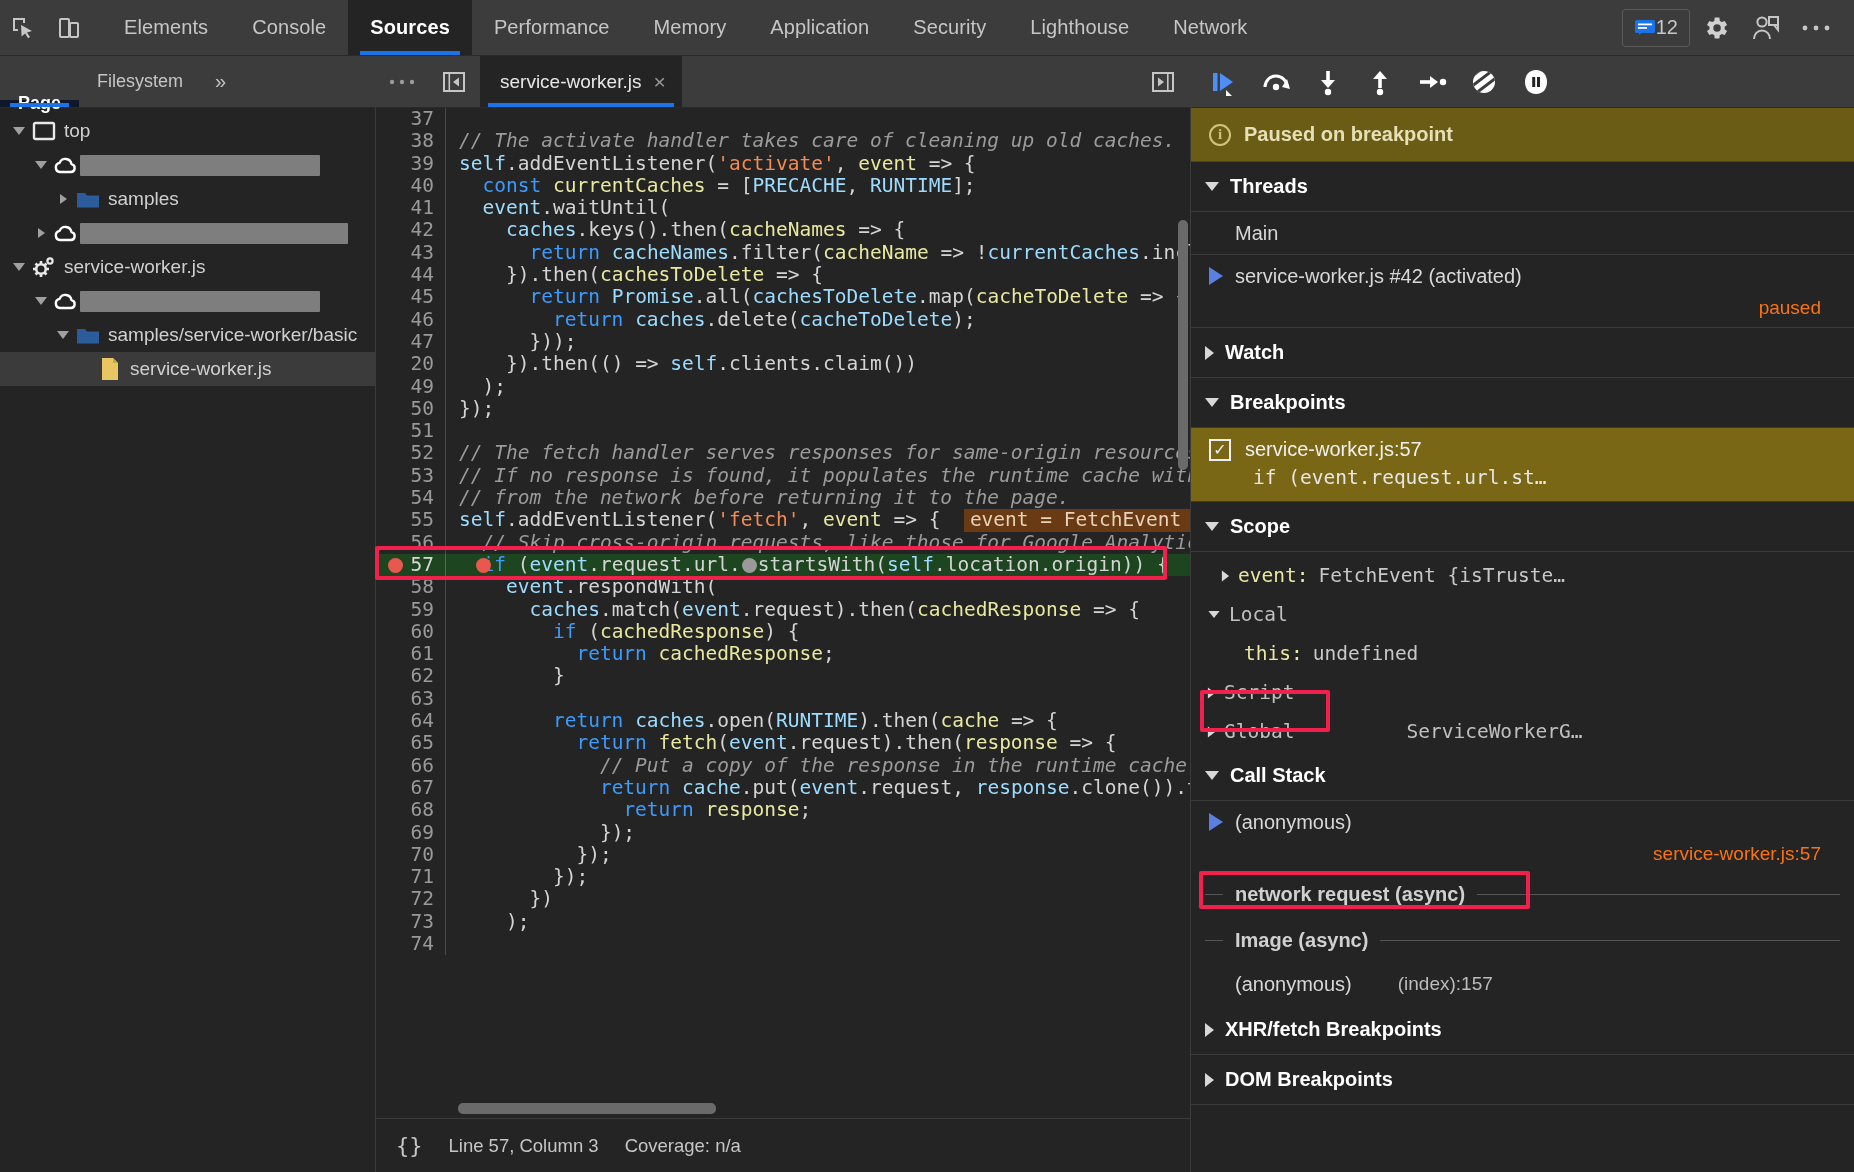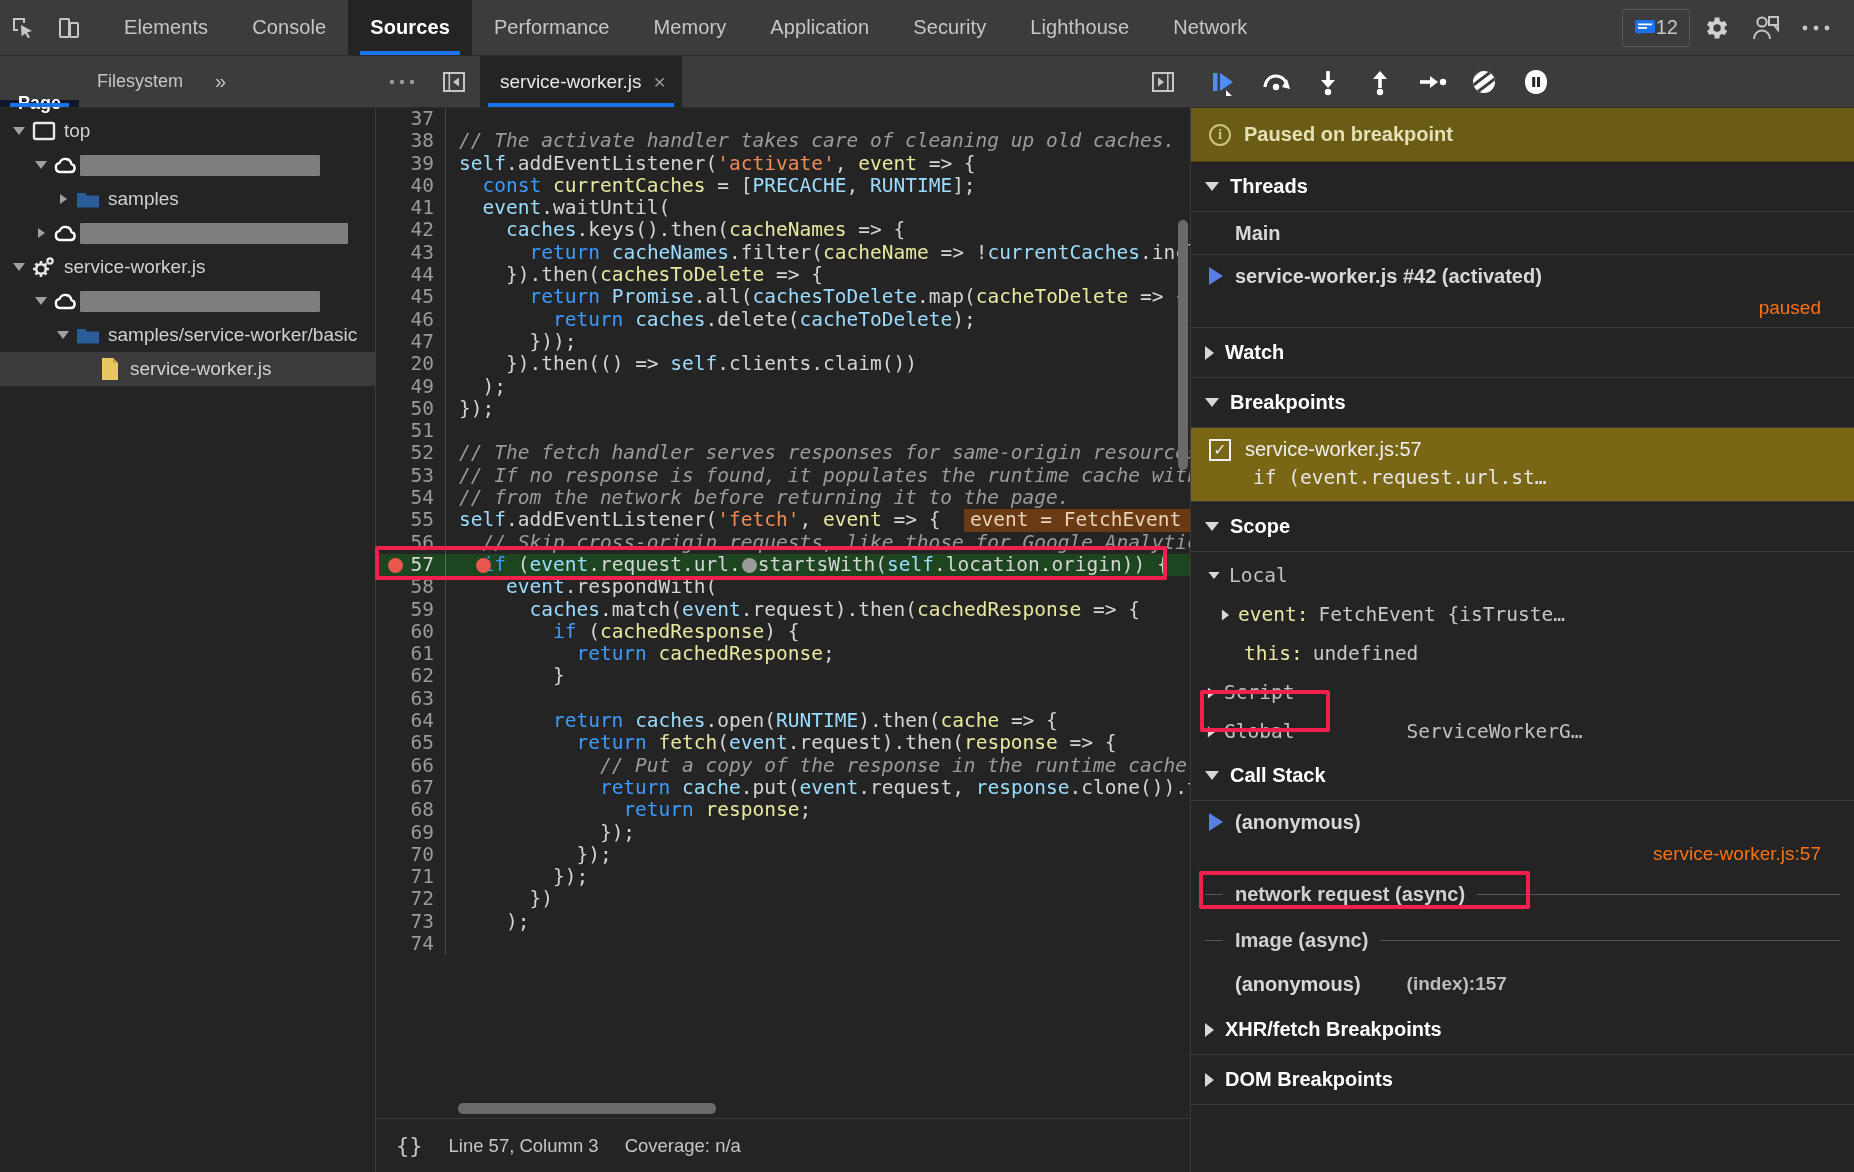--- a/index.html
+++ b/index.html
@@ -124,21 +124,21 @@
             font-size: 15px; font-weight: 700; display:flex; align-items:center; justify-content:center;
             font-family: "Liberation Serif", serif; }
   .dbg-body { flex: 1; overflow: hidden; }
   .sec-head {
     display: flex; align-items: center; gap: 11px; height: 50px; padding-left: 14px;
     color: #ffffff; font-size: 20px; font-weight: 700; cursor: pointer;
     border-bottom: 1px solid #3b3b3b; position: relative;
   }
   .caret-d { width:0;height:0;border-left:7px solid transparent;border-right:7px solid transparent;border-top:9px solid #d8d8d8; }
   .caret-r { width:0;height:0;border-top:7px solid transparent;border-bottom:7px solid transparent;border-left:9px solid #d8d8d8; }
-  .row { display:flex; align-items:center; height: 42px; padding-left: 22px; color:#d8d8d8; font-size: 20px; font-weight: bold; }
+  .row { display:flex; align-items:center; height: 42px; padding-left: 22px; color:#d8d8d8; font-size: 20px; }
   .rowsub { color:#f97316; font-size:19px; text-align:right; padding-right: 33px; }
   .bluearrow { width:0;height:0;border-top:9px solid transparent;border-bottom:9px solid transparent;border-left:14px solid #5a7fe0; margin-right: 12px; margin-left:-4px;}
   .mono { font-family: "DejaVu Sans Mono","Liberation Mono",monospace; }
   .bp-item { background: #7a6715; padding: 10px 0 12px 0; border-bottom: 1px solid #3b3b3b; }
   .bp-line1 { display:flex; align-items:center; gap: 14px; padding-left: 18px; color:#f0f0f0; font-size: 20px; }
   .chk { width: 22px; height: 22px; border: 2px solid #f0f0f0; display:flex;align-items:center;justify-content:center; color:#f0f0f0; font-size:16px; line-height:1;}
   .bp-line2 { padding-left: 62px; color:#e6e6e6; font-size: 19.5px; margin-top: 5px; }
   .scope-row { display:flex; align-items:center; height: 39px; padding-left: 16px; font-size: 19.5px; }
   .scope-row .caret-d, .scope-row .caret-r { transform: scale(.8); margin-right: 8px; }
   .asyncsep { display:flex; align-items:center; gap:12px; padding: 0 14px; height: 46px; color:#d0d0d0; font-size:20px; font-weight:700; }
@@ -516,29 +516,29 @@
               <span class="chk">✓</span>
               <span>service-worker.js:57</span>
             </div>
             <div class="bp-line2 mono">if (event.request.url.st…</div>
           </div>
           <div class="sec-head">
             <span class="caret-d"></span>
             <span>Scope</span>
           </div>
           <div style="padding-top: 4px;">
-            <div class="scope-row mono">
-              <span class="caret-d"></span>
-              <span style="color: rgb(192, 192, 192);">Local</span>
-            </div>
             <div class="scope-row mono" style="padding-left: 30px;">
               <span class="caret-r"></span>
               <span style="color: rgb(232, 232, 160);">event:</span>
               <span style="color: rgb(200, 200, 200); margin-left: 10px;">FetchEvent {isTruste…</span>
             </div>
+            <div class="scope-row mono">
+              <span class="caret-d"></span>
+              <span style="color: rgb(192, 192, 192);">Local</span>
+            </div>
             <div class="scope-row mono" style="padding-left: 53px;">
               <span style="color: rgb(232, 232, 160);">this:</span>
               <span style="color: rgb(200, 200, 200); margin-left: 10px;">undefined</span>
             </div>
             <div class="scope-row mono">
               <span class="caret-r"></span>
               <span style="color: rgb(192, 192, 192);">Script</span>
             </div>
             <div class="scope-row mono">
               <span class="caret-r"></span>

